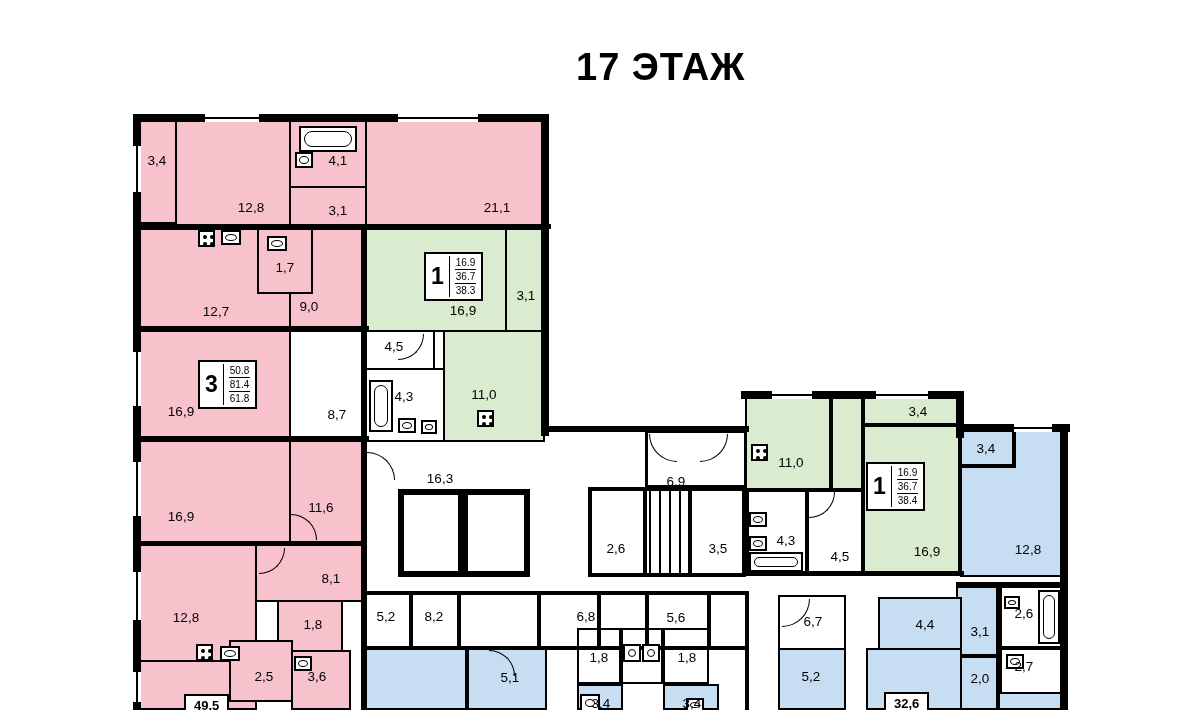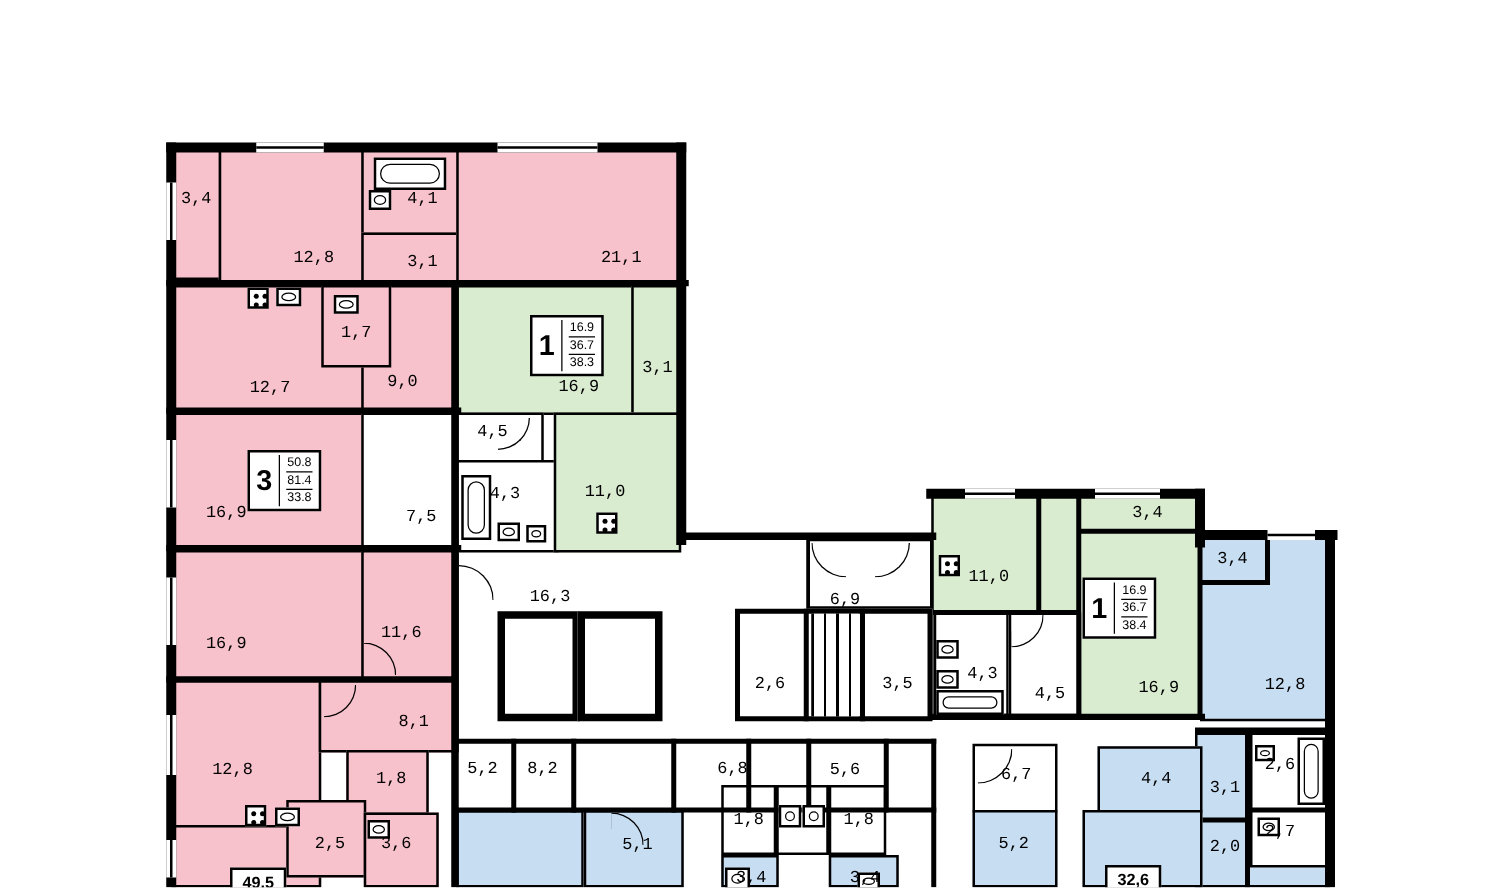--- a/index.html
+++ b/index.html
@@ -3,21 +3,21 @@
 <meta charset="utf-8">
 <style>
   html,body { margin:0; padding:0; background:#fff; }
   .stage { position:relative; width:1200px; height:710px; background:#fff; overflow:hidden;
            font-family:"Liberation Sans","DejaVu Sans",sans-serif; color:#000; }
   .room  { position:absolute; border:2px solid #000; box-sizing:border-box; }
   .wall  { position:absolute; background:#000; }
   .shaft { position:absolute; background:#fff; border:6px solid #000; box-sizing:border-box; }
   .stairs{ position:absolute; background:#fff; border:4px solid #000; box-sizing:border-box; }
   .treads{ position:absolute; background:repeating-linear-gradient(90deg,#000 0 2px,#fff 2px 10px); }
-  .lbl   { position:absolute; transform:translate(-50%,-50%); font-size:13.5px; white-space:nowrap;font-family:Liberation Mono, monospace; }
+  .lbl   { position:absolute; transform:translate(-50%,-50%); font-size:13.5px; white-space:nowrap; }
   .title { position:absolute; font-size:38px; font-weight:bold; letter-spacing:1px; }
   .win   { position:absolute; background:#fff; display:flex; align-items:center; justify-content:center; }
   .win::after { content:""; background:#000; }
   .win-h::after { width:100%; height:2px; }
   .win-v::after { width:2px; height:100%; }
   .apt-box { position:absolute; display:flex; align-items:center; gap:5px; background:#fff;
              border:2px solid #000; padding:2px 5px; box-sizing:border-box; }
   .apt-n   { font-size:23px; font-weight:bold; line-height:1; }
   .apt-areas { display:flex; flex-direction:column; font-size:10px; line-height:1.3;
                border-left:1.5px solid #000; padding-left:5px; }
@@ -174,28 +174,28 @@
   <div class="washer" style="left:580px;top:694px;width:20px;height:18px"></div>
   <div class="sink" style="left:686px;top:698px;width:18px;height:14px"></div>
 
   <span class="lbl" style="left:157px;top:160px">3,4</span>
   <span class="lbl" style="left:251px;top:207px">12,8</span>
   <span class="lbl" style="left:338px;top:160px">4,1</span>
   <span class="lbl" style="left:338px;top:210px">3,1</span>
   <span class="lbl" style="left:497px;top:207px">21,1</span>
   <span class="lbl" style="left:285px;top:267px">1,7</span>
   <span class="lbl" style="left:216px;top:311px">12,7</span>
-  <span class="lbl" style="left:322px;top:306px">9,0</span>
+  <span class="lbl" style="left:309px;top:306px">9,0</span>
   <span class="lbl" style="left:463px;top:310px">16,9</span>
   <span class="lbl" style="left:526px;top:295px">3,1</span>
   <span class="lbl" style="left:394px;top:346px">4,5</span>
   <span class="lbl" style="left:404px;top:396px">4,3</span>
   <span class="lbl" style="left:484px;top:394px">11,0</span>
   <span class="lbl" style="left:181px;top:411px">16,9</span>
-  <span class="lbl" style="left:337px;top:414px">7,5</span>
+  <span class="lbl" style="left:337px;top:414px">8,7</span>
   <span class="lbl" style="left:181px;top:516px">16,9</span>
   <span class="lbl" style="left:321px;top:507px">11,6</span>
   <span class="lbl" style="left:331px;top:578px">8,1</span>
   <span class="lbl" style="left:186px;top:617px">12,8</span>
   <span class="lbl" style="left:313px;top:624px">1,8</span>
   <span class="lbl" style="left:264px;top:676px">2,5</span>
   <span class="lbl" style="left:317px;top:676px">3,6</span>
   <span class="lbl" style="left:440px;top:478px">16,3</span>
   <span class="lbl" style="left:676px;top:481px">6,9</span>
   <span class="lbl" style="left:616px;top:548px">2,6</span>
@@ -230,29 +230,30 @@
       <span>16.9</span>
       <span>36.7</span>
       <span>38.3</span>
     </span>
   </div>
   <div class="apt-box" style="left:198px;top:360px">
     <span class="apt-n">3</span>
     <span class="apt-areas">
       <span>50.8</span>
       <span>81.4</span>
-      <span>33.8</span>
+      <span>61.8</span>
     </span>
   </div>
   <div class="apt-box" style="left:866px;top:462px">
     <span class="apt-n">1</span>
     <span class="apt-areas">
       <span>16.9</span>
       <span>36.7</span>
       <span>38.4</span>
     </span>
   </div>
 
   <div class="total-box" style="left:184px;top:694px">49,5</div>
   <div class="total-box" style="left:884px;top:692px">32,6</div>
 
+  <div class="title" style="left:576px;top:46px">17 ЭТАЖ</div>
 
 </div>
 
 </body></html>

